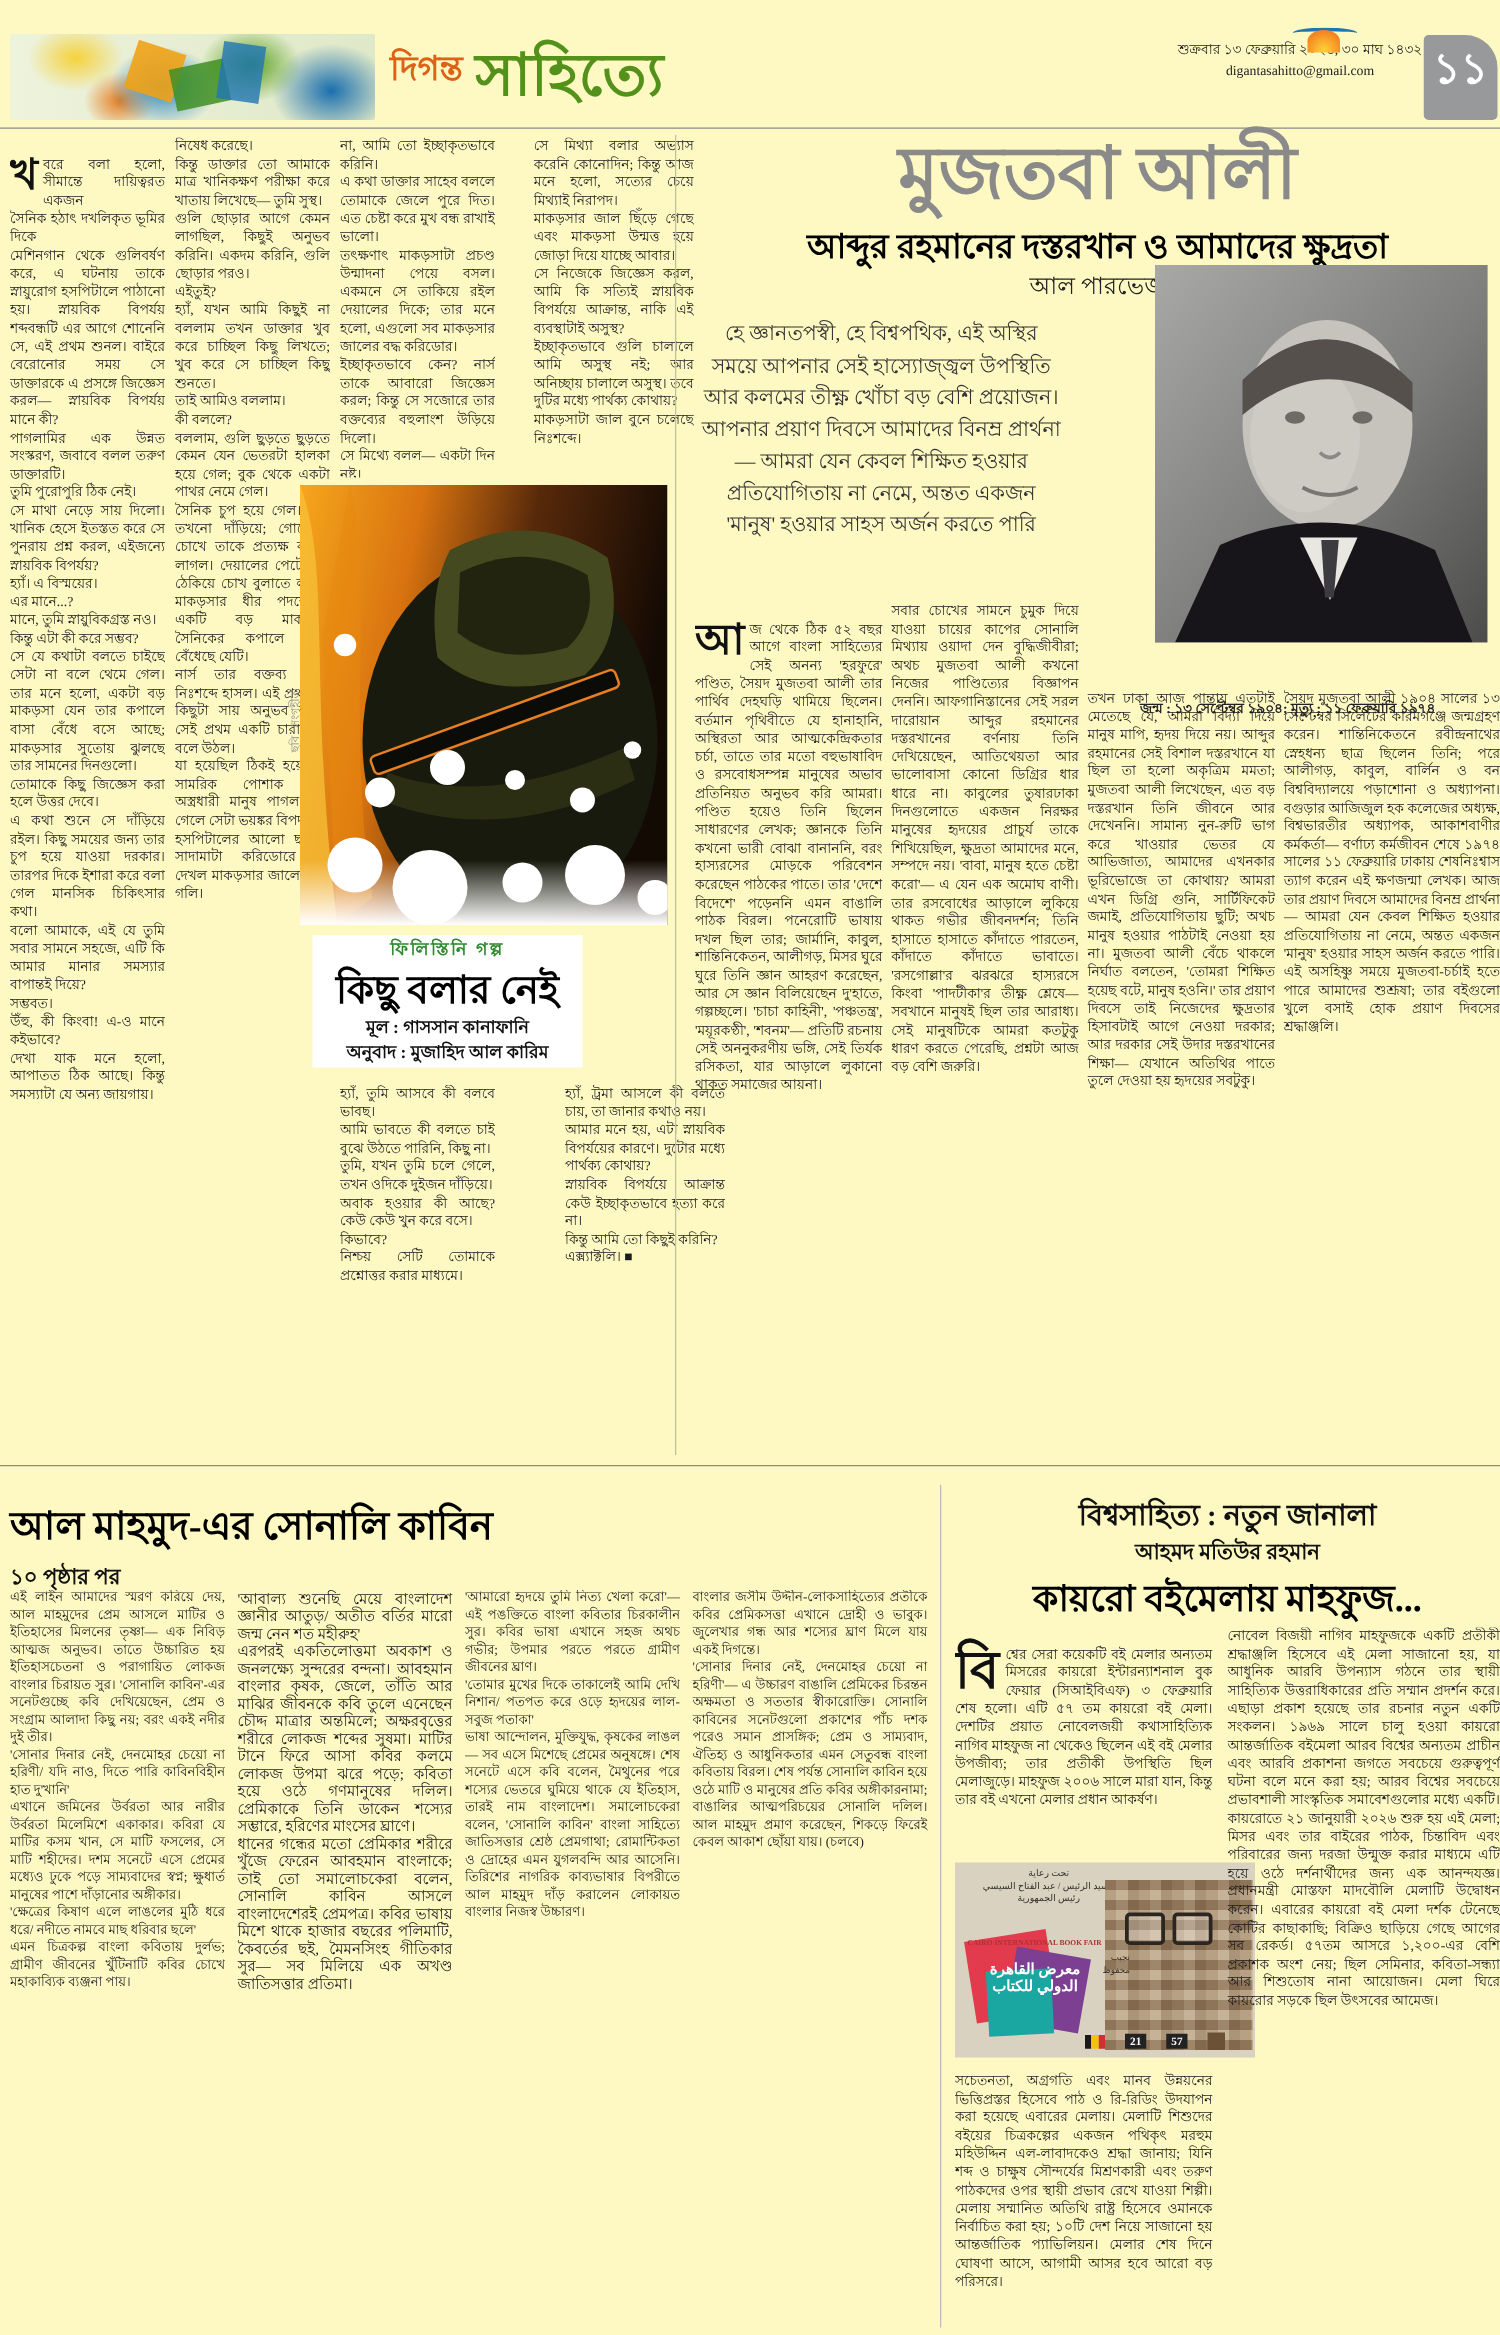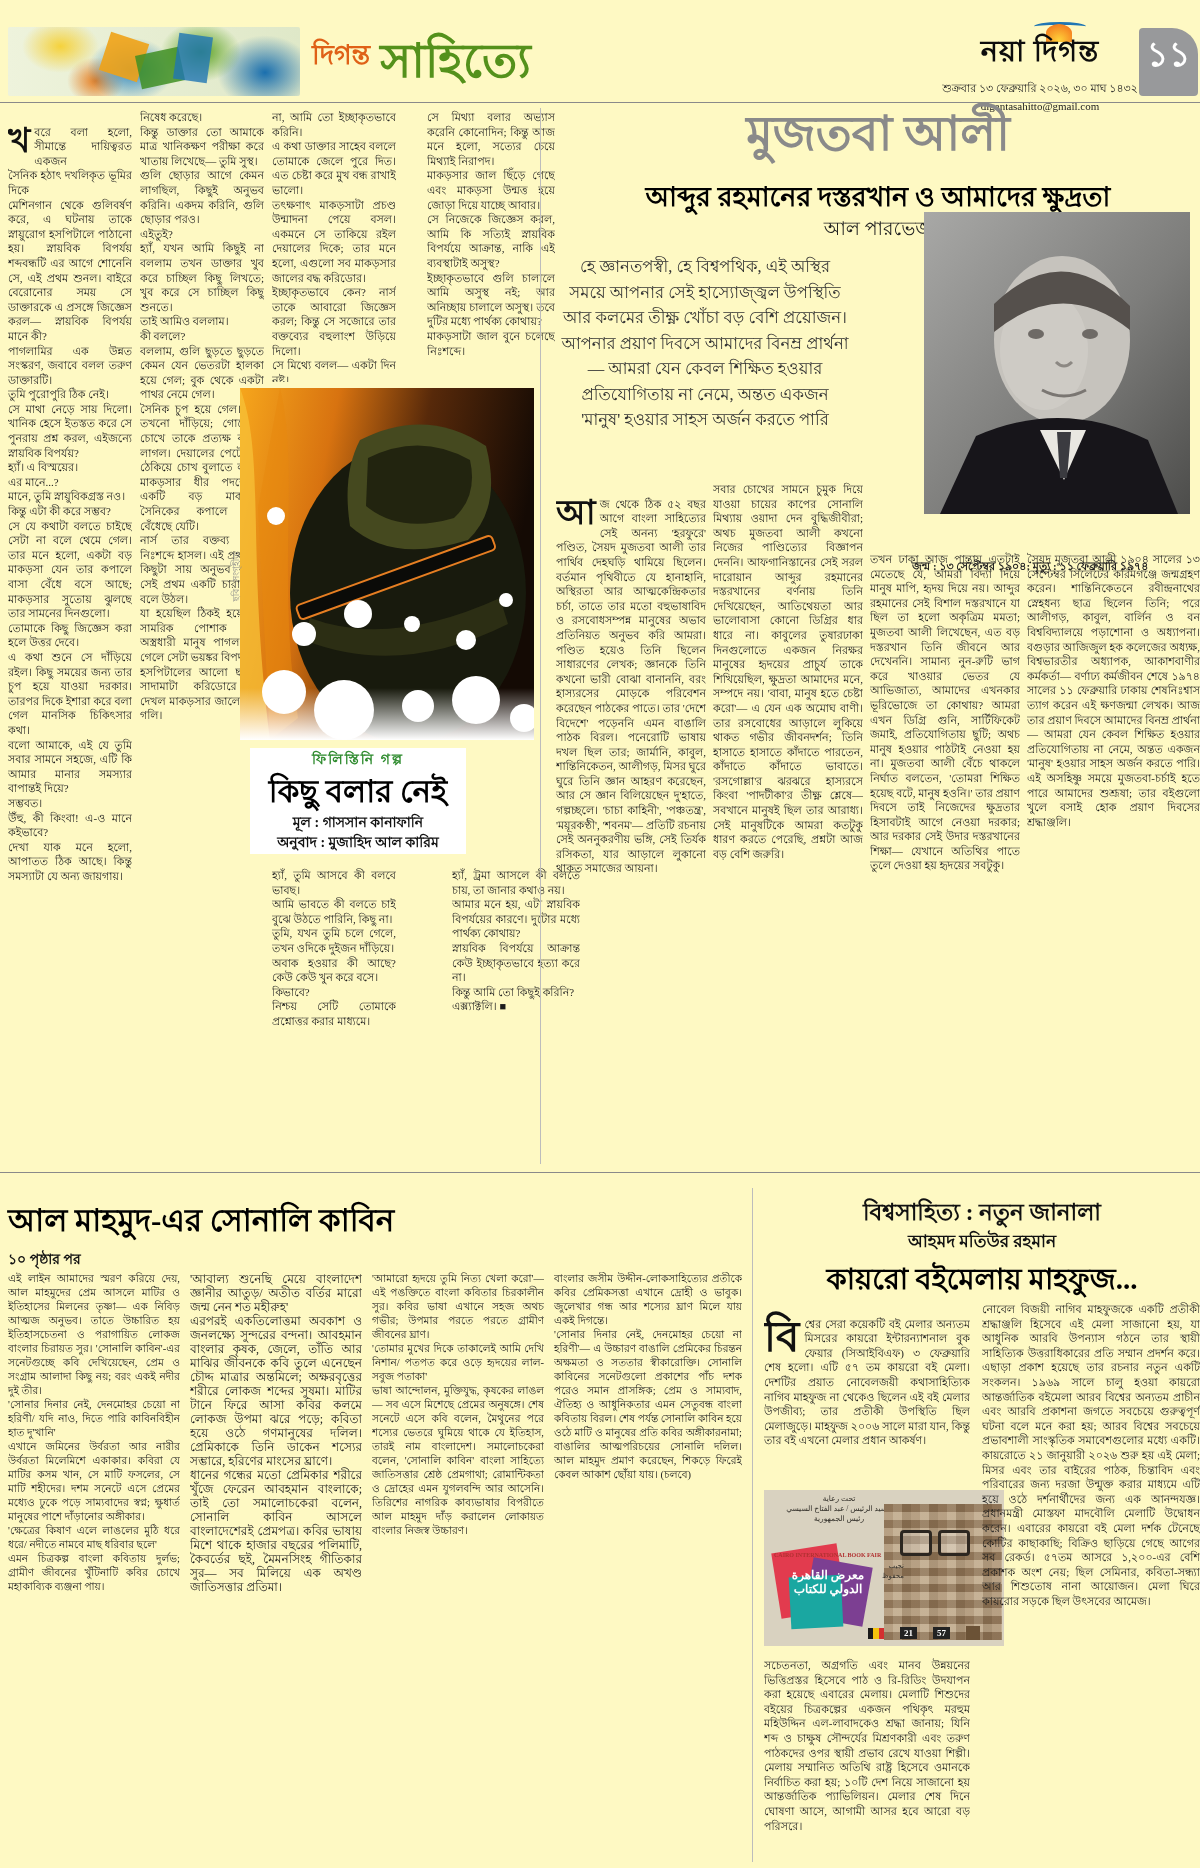--- a/index.html
+++ b/index.html
@@ -41,30 +41,30 @@
   .dropcap-big{float:left;font-size:42px;line-height:38px;font-weight:bold;padding:1px 5px 0 0;color:#111;}
 
   
   .story-title-block{left:250px;top:748px;width:216px;text-align:center;background:#fff;}
   .story-label{font-size:14px;font-weight:bold;color:#2e8b2e;letter-spacing:2px;}
   .story-title{font-size:31px;font-weight:800;color:#000;margin:3px 0 4px 0;line-height:1.1;}
   .story-credit{font-size:14px;font-weight:bold;color:#111;line-height:1.45;}
   .photo-credit-v{left:228px;top:552px;font-size:9px;color:#8a8a8a;writing-mode:vertical-rl;transform:rotate(180deg);}
 
   
-  .mj-title{left:556px;top:110px;width:644px;text-align:center;font-size:48px;font-weight:bold;color:#8a8a8a;line-height:1;}
+  .mj-title{left:556px;top:110px;width:644px;text-align:center;font-size:58px;font-weight:bold;color:#8a8a8a;line-height:1;}
   .mj-sub{left:556px;top:176px;width:644px;text-align:center;font-size:27px;font-weight:bold;color:#000;}
   .mj-byline{left:556px;top:214px;width:644px;text-align:center;font-size:19px;color:#222;}
   .mj-quote{left:560px;top:254px;width:290px;text-align:center;font-size:16.5px;line-height:1.55;color:#333;}
   .mj-photo{left:924px;top:212px;width:266px;height:302px;overflow:hidden;background:#777;}
   .mj-caption{left:912px;top:520px;width:288px;text-align:left;font-size:11px;font-weight:bold;color:#222;margin-top:38px;}
 
   
   .sk-title{left:8px;top:1196px;font-size:31px;font-weight:bold;color:#000;}
-  .sk-cont{left:8px;top:1248px;font-size:14px;font-weight:bold;color:#111;}
+  .sk-cont{left:8px;top:1248px;font-size:17px;font-weight:bold;color:#111;}
   .bw-sec{left:764px;top:1194px;width:436px;text-align:center;font-size:23px;font-weight:bold;color:#111;}
   .bw-author{left:764px;top:1228px;width:436px;text-align:center;font-size:17px;font-weight:bold;color:#111;}
   .bw-title{left:764px;top:1256px;width:436px;text-align:center;font-size:29px;font-weight:bold;color:#000;}
 
   
   .poster{left:764px;top:1490px;width:240px;height:156px;background:#d9d2c0;overflow:hidden;}
   .poster .ar-top{position:absolute;left:0;top:4px;width:150px;text-align:center;font-size:7.5px;color:#33302a;line-height:1.35;white-space:pre-line;}
   .poster .sq{position:absolute;}
   .poster .sq1{left:12px;top:58px;width:66px;height:66px;background:#e23b4e;transform:rotate(-9deg);}
   .poster .sq2{left:44px;top:72px;width:60px;height:60px;background:#7c3f92;transform:rotate(10deg);}
@@ -95,21 +95,20 @@
   </div>
 
   <div class="abs brand">
     <span class="b1">দিগন্ত</span>
     <span class="b2">সাহিত্যে</span>
   </div>
 
   <div class="abs masthead-wrap">
     <i class="masthead-wave"></i>
     <i class="masthead-sun"></i>
-    <div class="masthead">নয়া দিগন্ত</div>
     <div class="dateline">শুক্রবার ১৩ ফেব্রুয়ারি ২০২৬, ৩০ মাঘ ১৪৩২</div>
     <div class="email">digantasahitto@gmail.com</div>
   </div>
 
   <div class="abs pagenum">
     <span>১১</span>
   </div>
 
   <div class="rule-h" style="left:0;top:102px;width:1200px;"></div>
 

